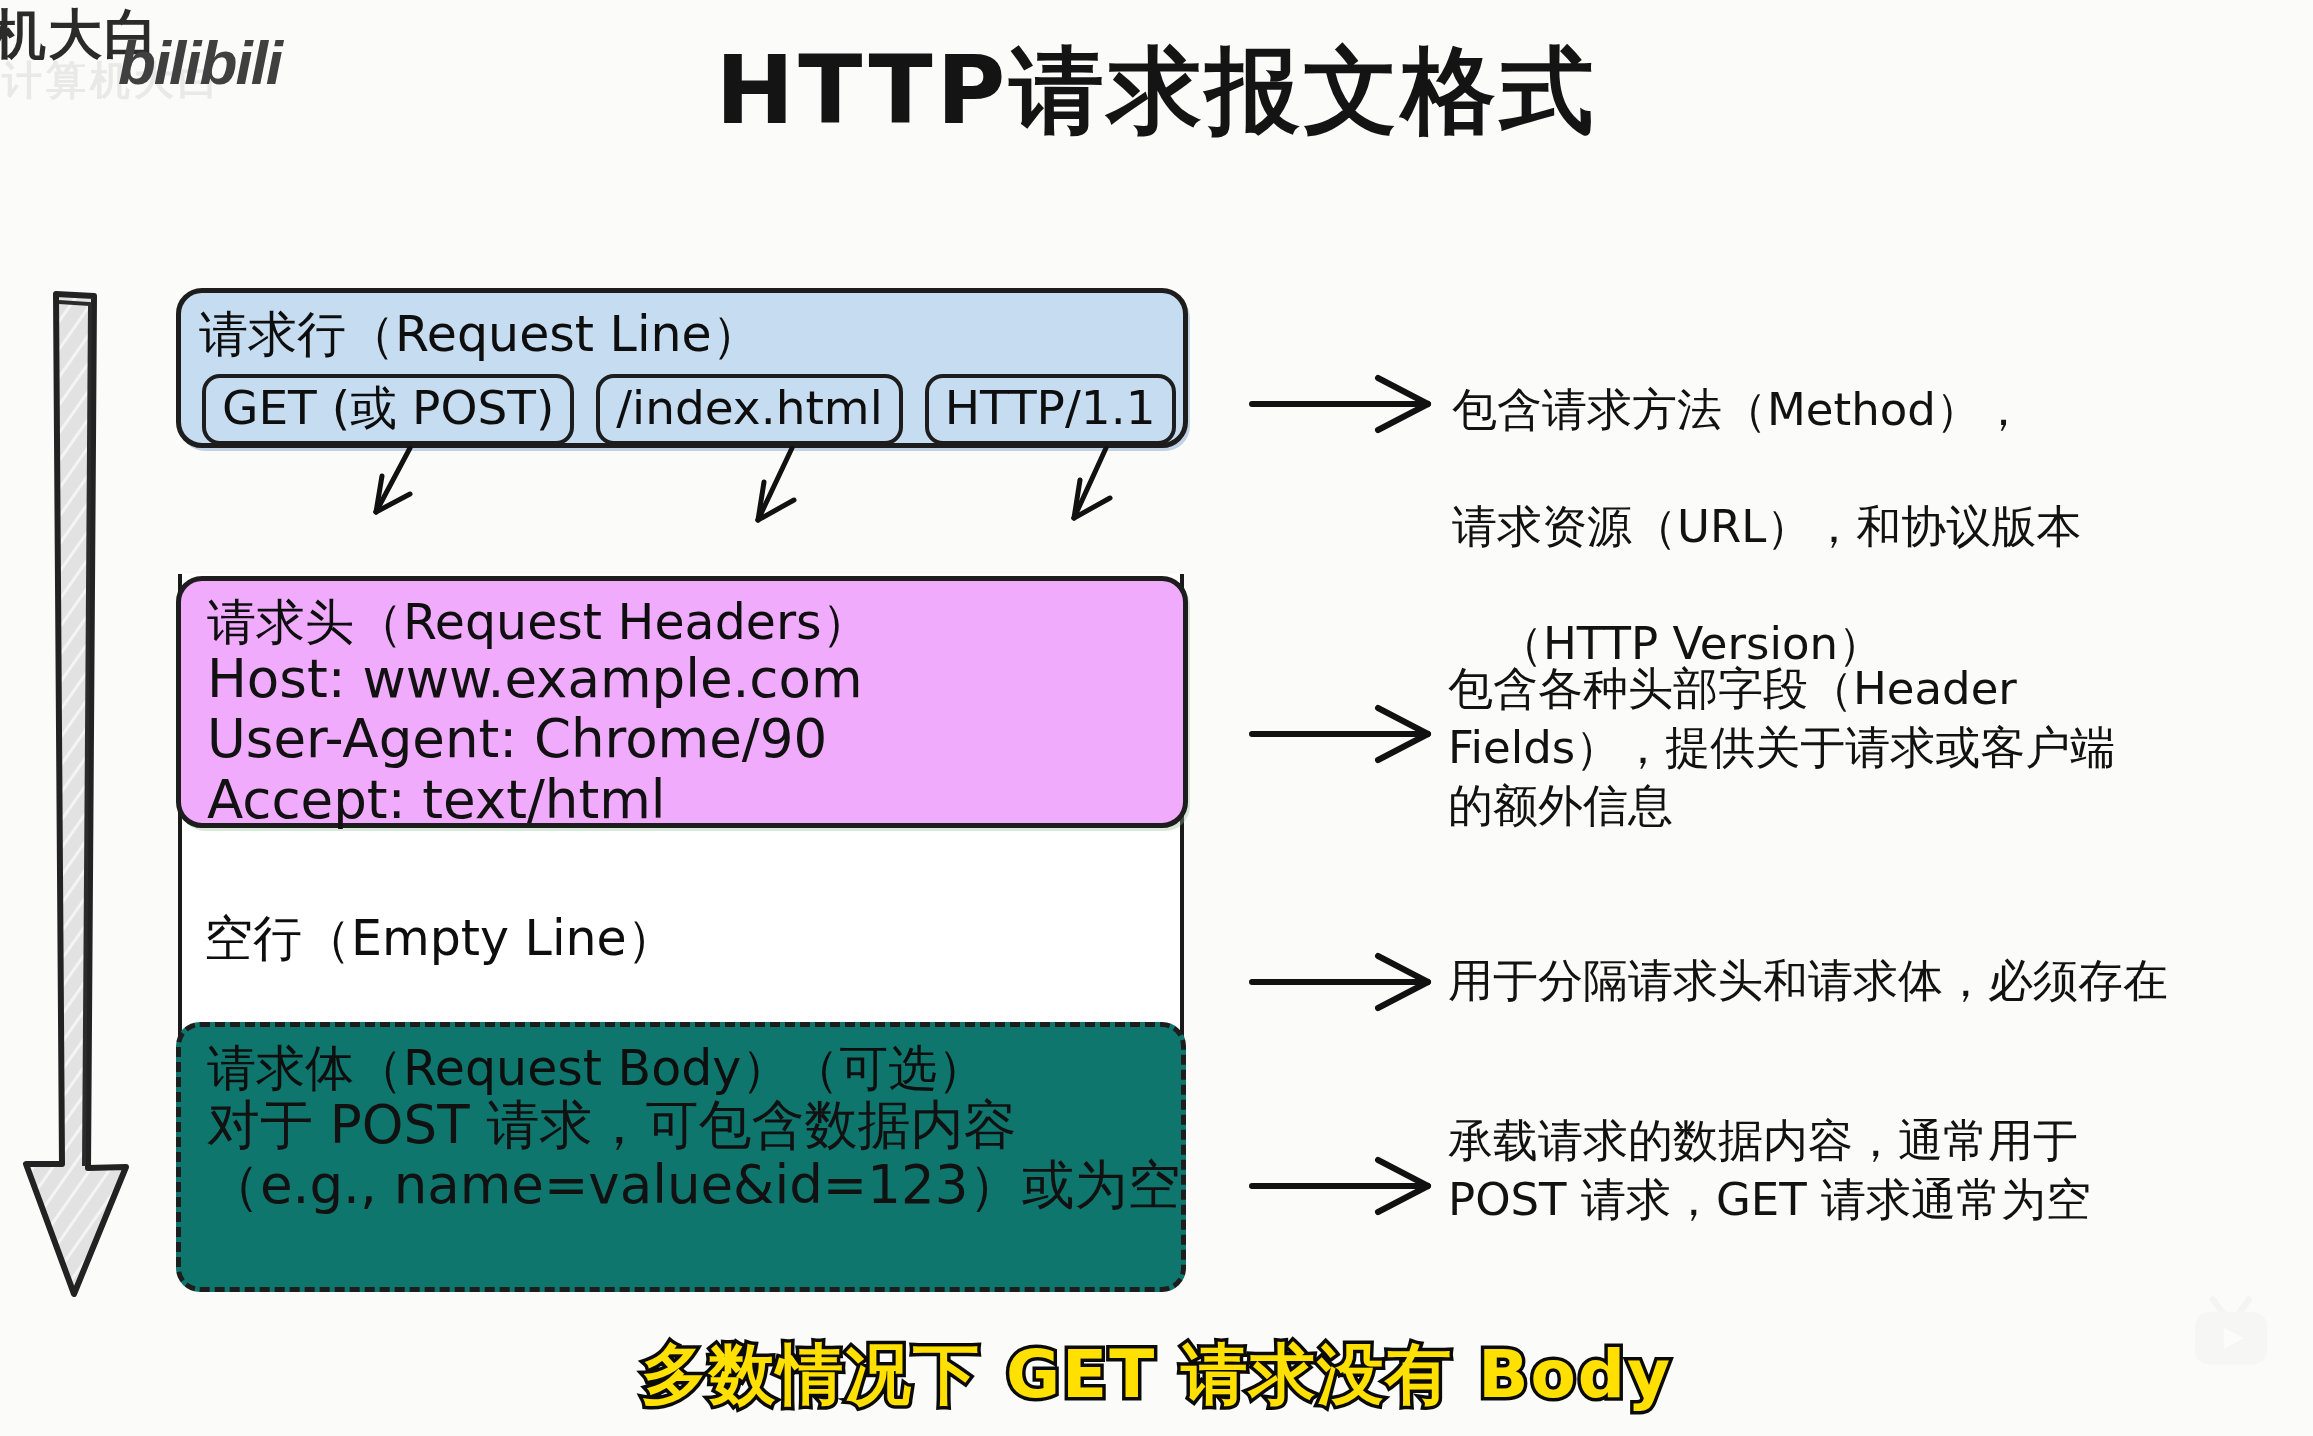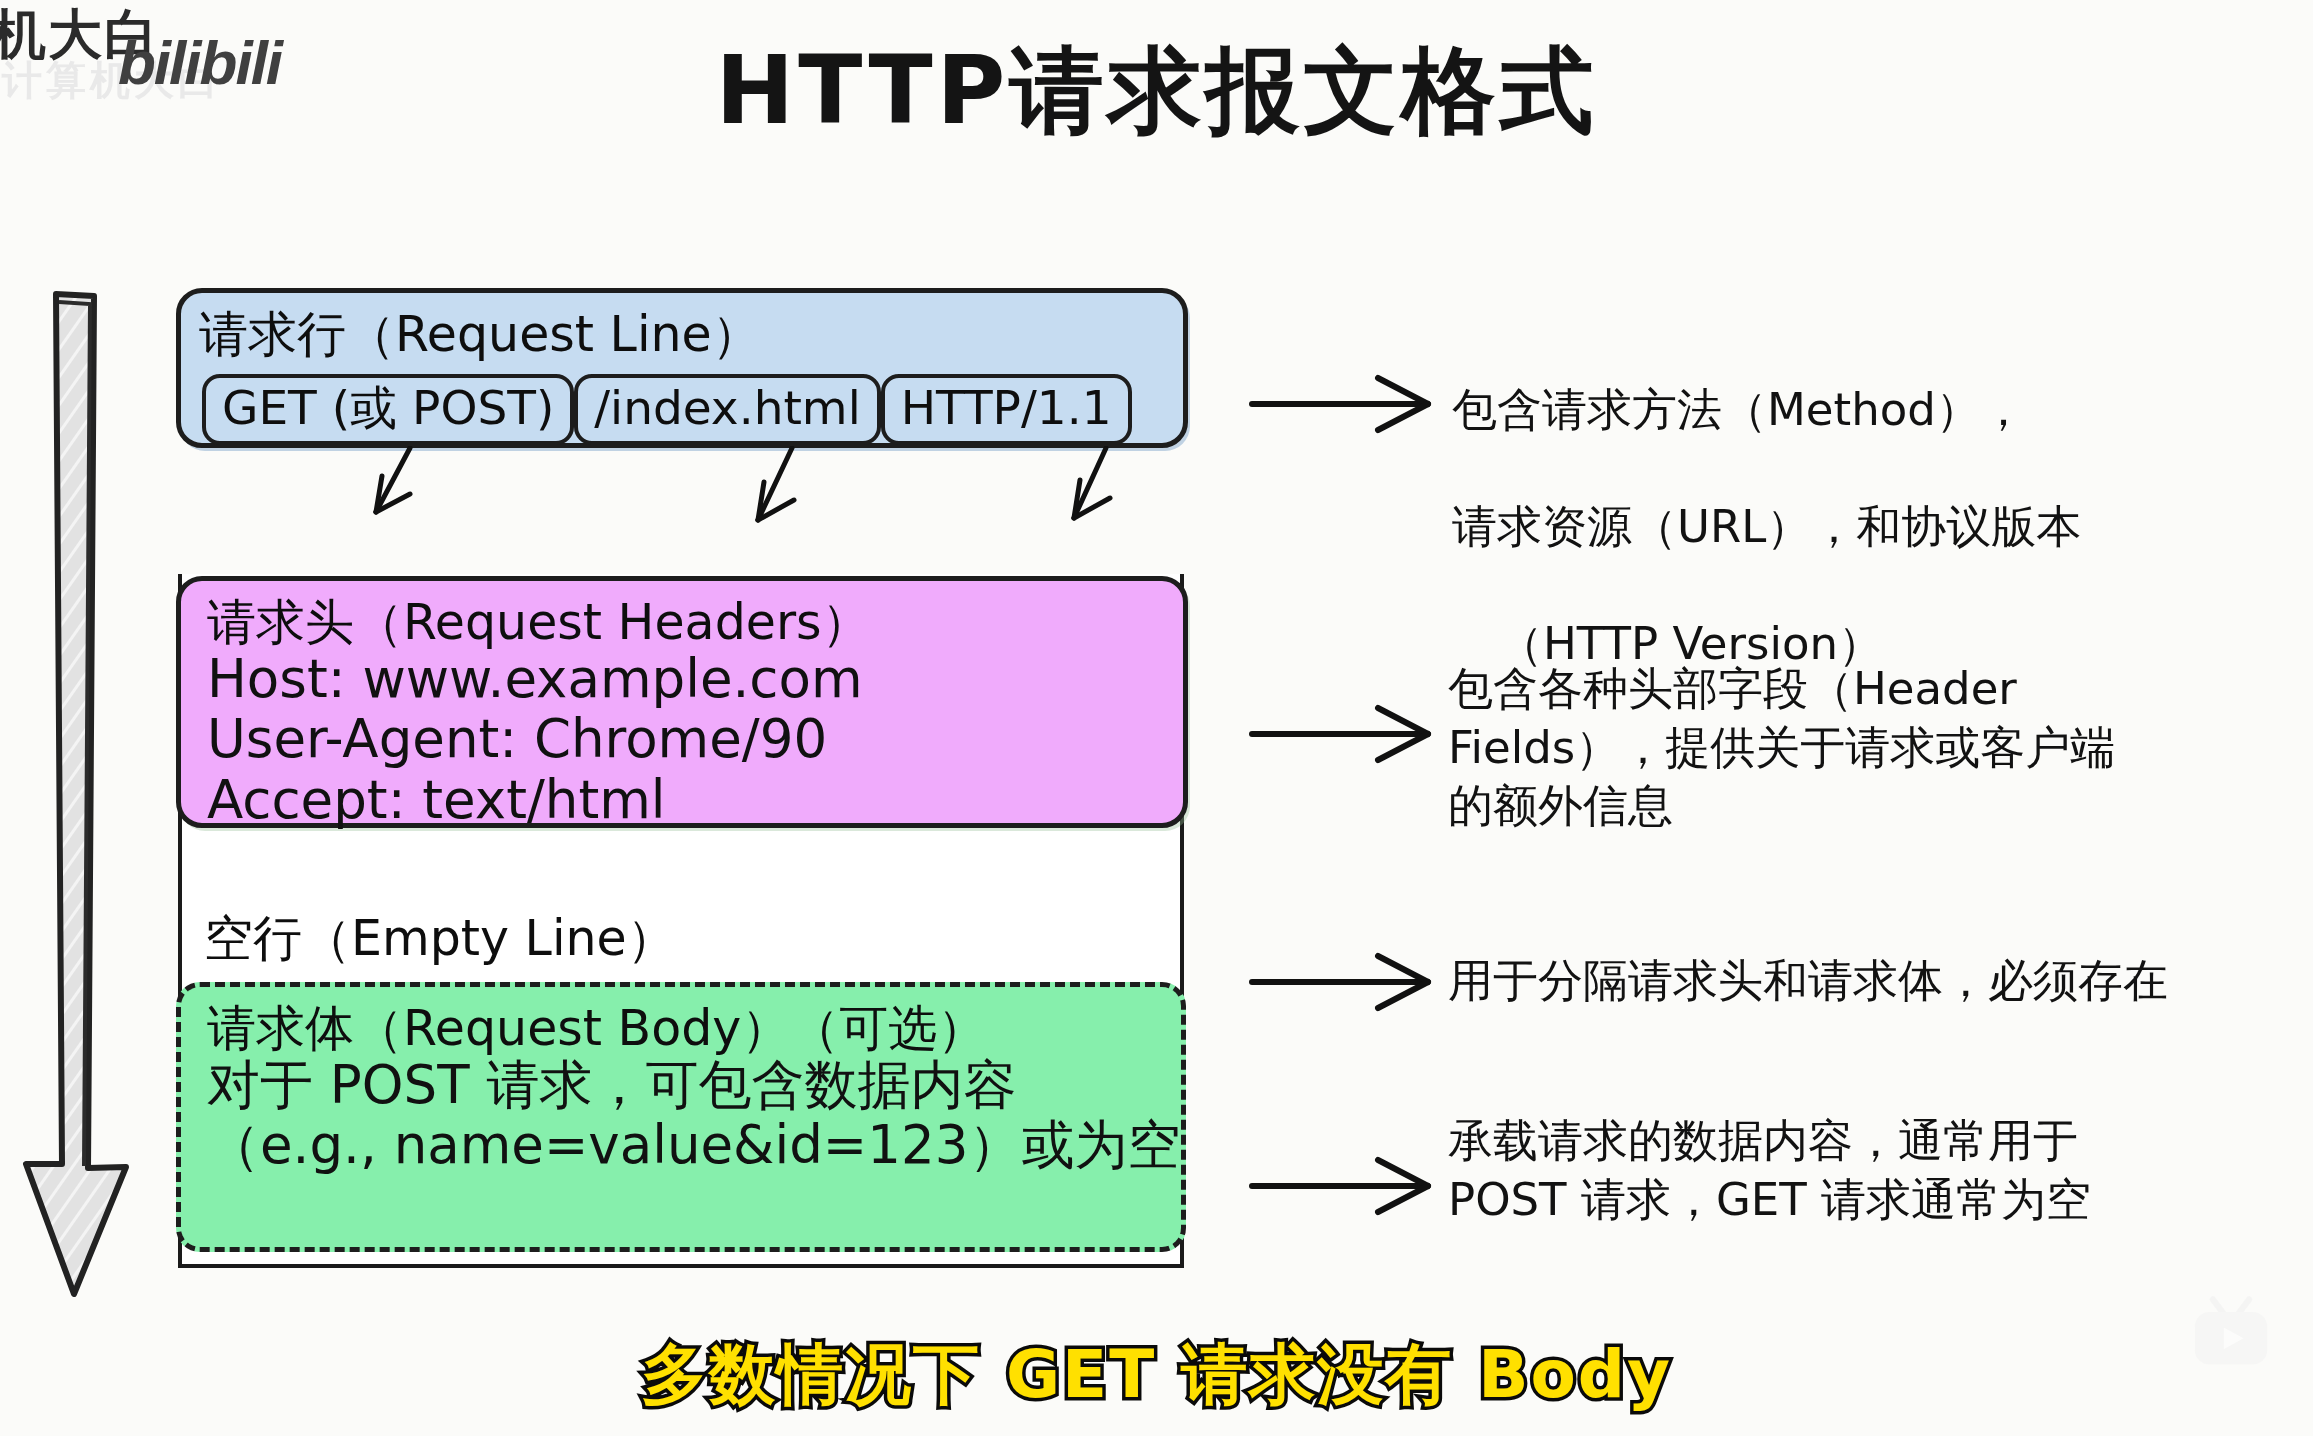--- a/index.html
+++ b/index.html
@@ -67,39 +67,39 @@
     background:#c6dcf1;
     box-shadow:3px 4px 0 -1px rgba(120,160,200,.45);
     padding-left:18px;
   }
   .box-green{
     left:0;top:288px;width:1012px;height:252px;
     background:#f0abfc;
     box-shadow:3px 4px 0 -1px rgba(150,190,150,.35);
   }
   .box-yellow{
-    left:0;top:694px;width:1010px;height:270px;
-    background:#86efac;
+    left:0;top:734px;width:1010px;height:270px;
+    background:#0f766e;
     border:5px dashed #1d1d1d;
     border-radius:24px;
   }
 
   .box-title{
     font-size:49px;color:#0e0e0e;line-height:1.06;
     white-space:nowrap;
     font-family:"DejaVu Sans",sans-serif;
   }
   .box-line{
     font-size:53px;color:#111;line-height:1.14;
     white-space:nowrap;
     font-family:"DejaVu Sans",sans-serif;
   }
 
   
-  .chips{position:absolute;left:26px;top:86px;display:flex;}
+  .chips{position:absolute;left:26px;top:86px;display:flex;gap:22px;}
   .chip{
     border:4px solid #1d1d1d;border-radius:18px;
     padding:2px 16px 6px 16px;
     font-size:47px;color:#0e0e0e;white-space:nowrap;
     line-height:1.18;
     font-family:"DejaVu Sans",sans-serif;
     background:transparent;
   }
 
   

